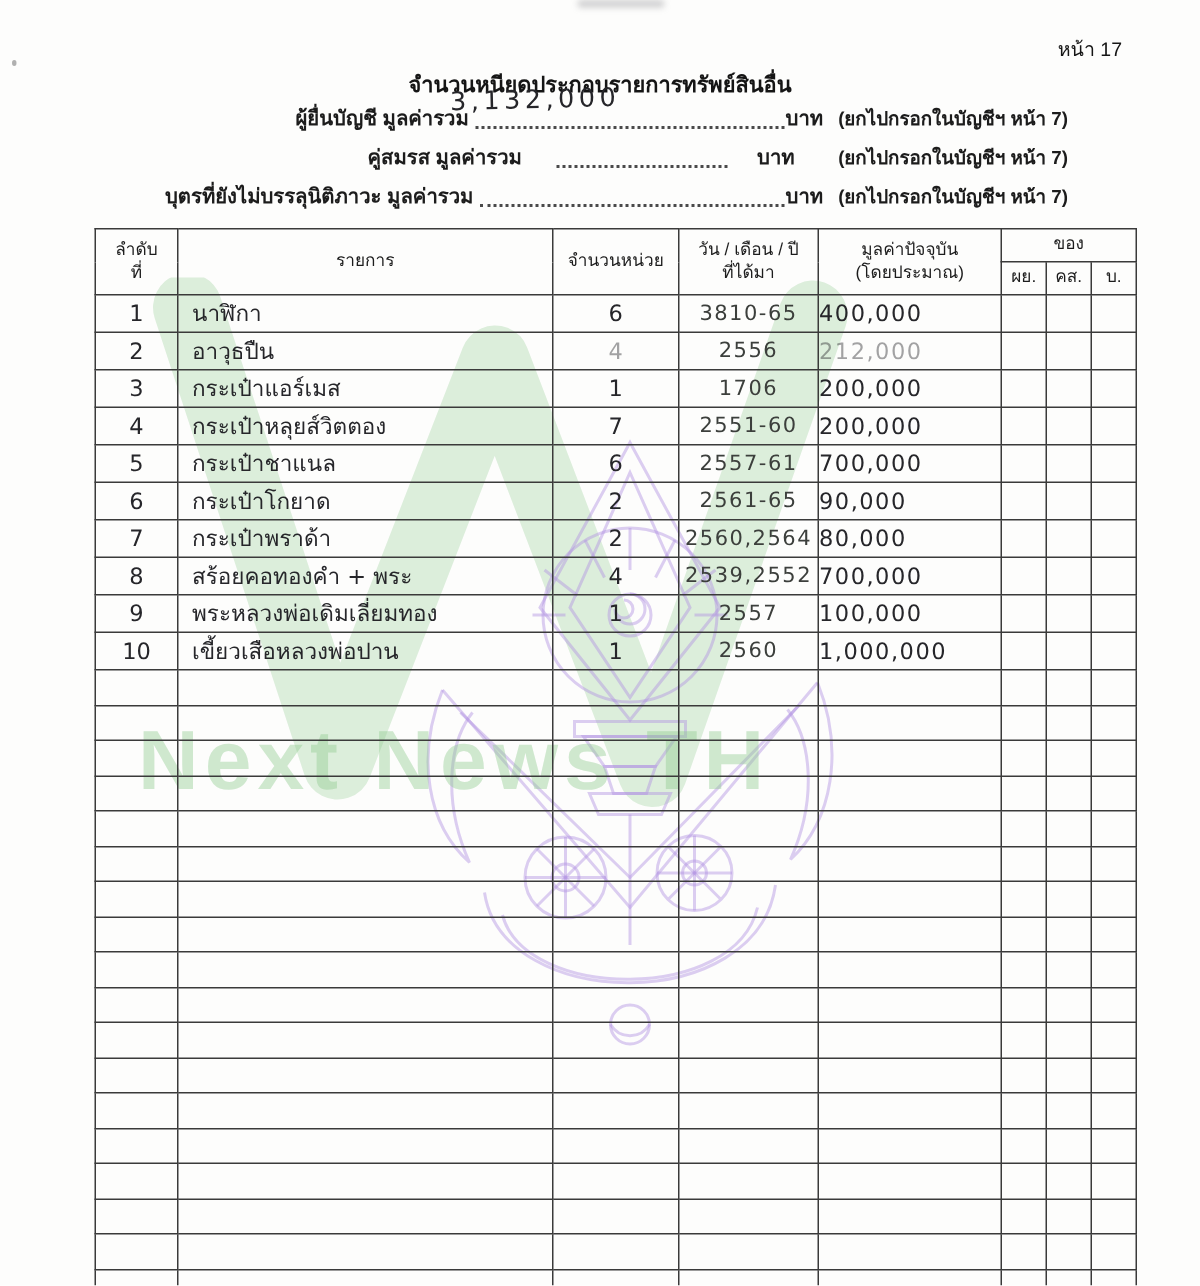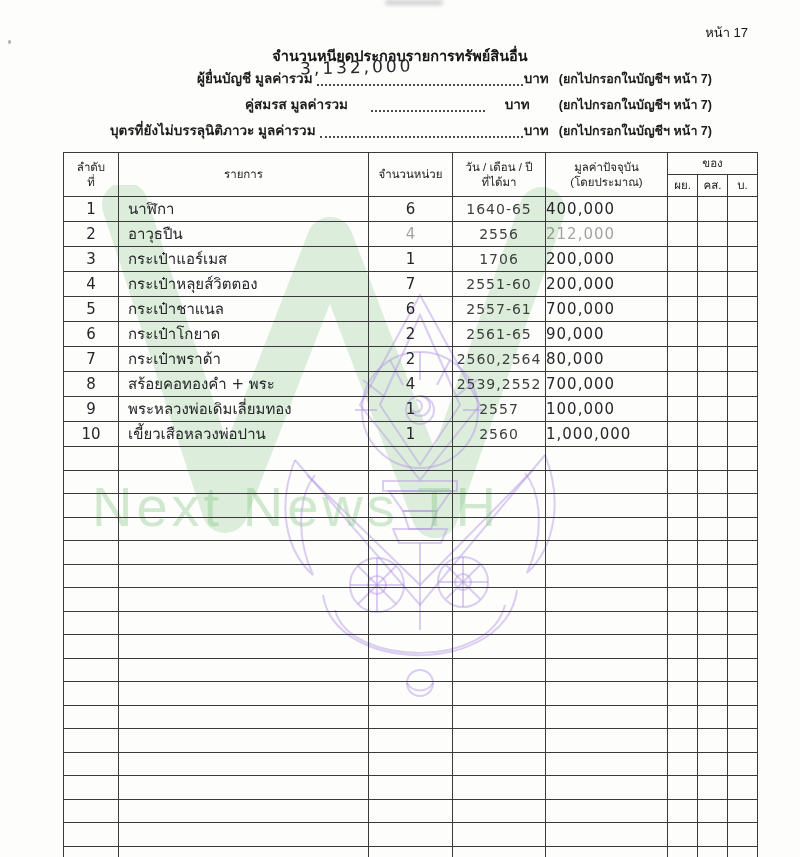--- a/index.html
+++ b/index.html
@@ -4,21 +4,21 @@
 <style>
   * { margin:0; padding:0; box-sizing:border-box; }
   html,body { width:800px; height:857px; }
   body { font-family:"Liberation Sans", sans-serif; background:#ffffff; color:#1c1c1c; }
   #page { position:relative; width:800px; height:857px; overflow:hidden; background:#fdfdfc; }
 
   
   .wm { position:absolute; z-index:0; pointer-events:none; }
   #wm-text {
     left:92px; top:474px; width:600px;
-    font-size:56px; font-weight:normal; letter-spacing:4px;
+    font-size:56px; font-weight:bold; letter-spacing:4px;
     color:rgba(142,203,142,0.42); white-space:nowrap;
   }
   #wm-swoosh { left:80px; top:185px; }
   #wm-emblem { left:265px; top:285px; }
 
   
   .print { color:#151515; }
   #page-number { position:absolute; top:22px; right:52px; font-size:13px; z-index:2; }
   #doc-title { position:absolute; top:44px; left:0; width:100%; text-align:center;
                font-size:14.5px; font-weight:bold; z-index:2; }
@@ -185,21 +185,21 @@
         <th>ผย.</th>
         <th>คส.</th>
         <th>บ.</th>
       </tr>
     </thead>
     <tbody>
         <tr>
       <td class="c-no hw"><span>1</span></td>
       <td class="c-item hw"><span>นาฬิกา</span></td>
       <td class="c-qty hw"><span>6</span></td>
-      <td class="c-date hw"><span>1640-65</span></td>
+      <td class="c-date hw"><span>3810-65</span></td>
       <td class="c-value hw"><span>400,000</span></td>
       <td></td>
       <td></td>
       <td></td>
     </tr>
         <tr>
       <td class="c-no hw"><span>2</span></td>
       <td class="c-item hw"><span>อาวุธปืน</span></td>
       <td class="c-qty hw"><span class="faint">4</span></td>
       <td class="c-date hw"><span>2556</span></td>

